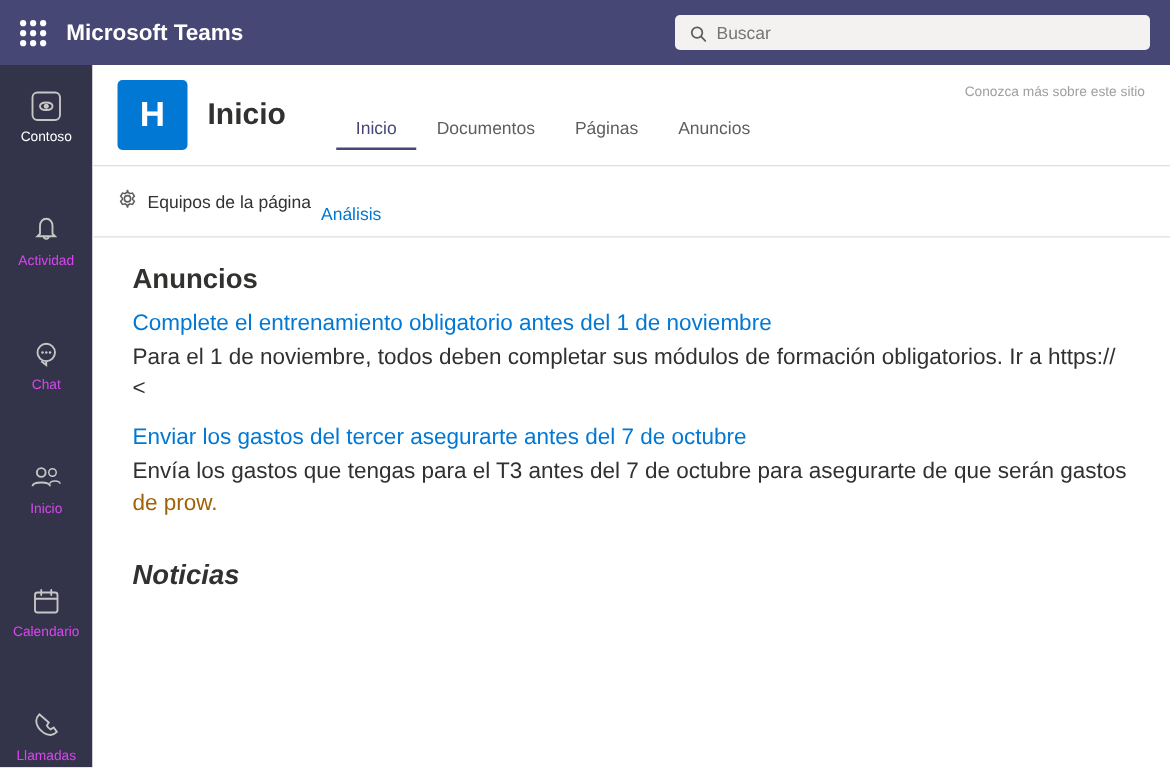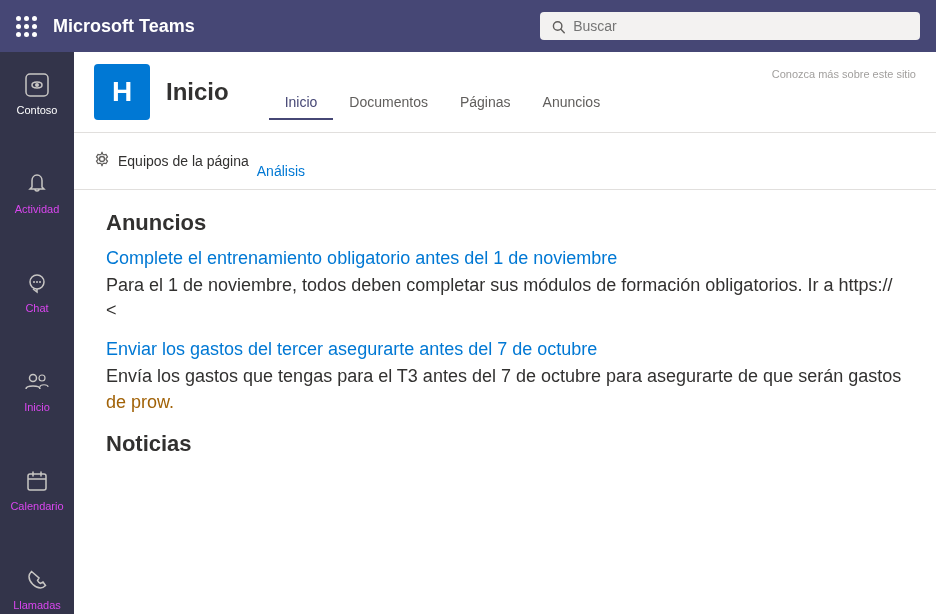--- a/index.html
+++ b/index.html
@@ -221,21 +221,22 @@
       font-size: 18px;
       color: #323130;
       line-height: 1.4;
     }
     .announcement-desc .highlight {
       color: #a16207;
     }
 
     
     .noticias-section {
-      margin-top: 16px;
+      margin-top: 32px;
+      font-style: italic;
     }
 
     
     .dot-grid {
       display: grid;
       grid-template-columns: repeat(3, 5px);
       gap: 3px;
     }
     .dot-grid span {
       width: 5px;

